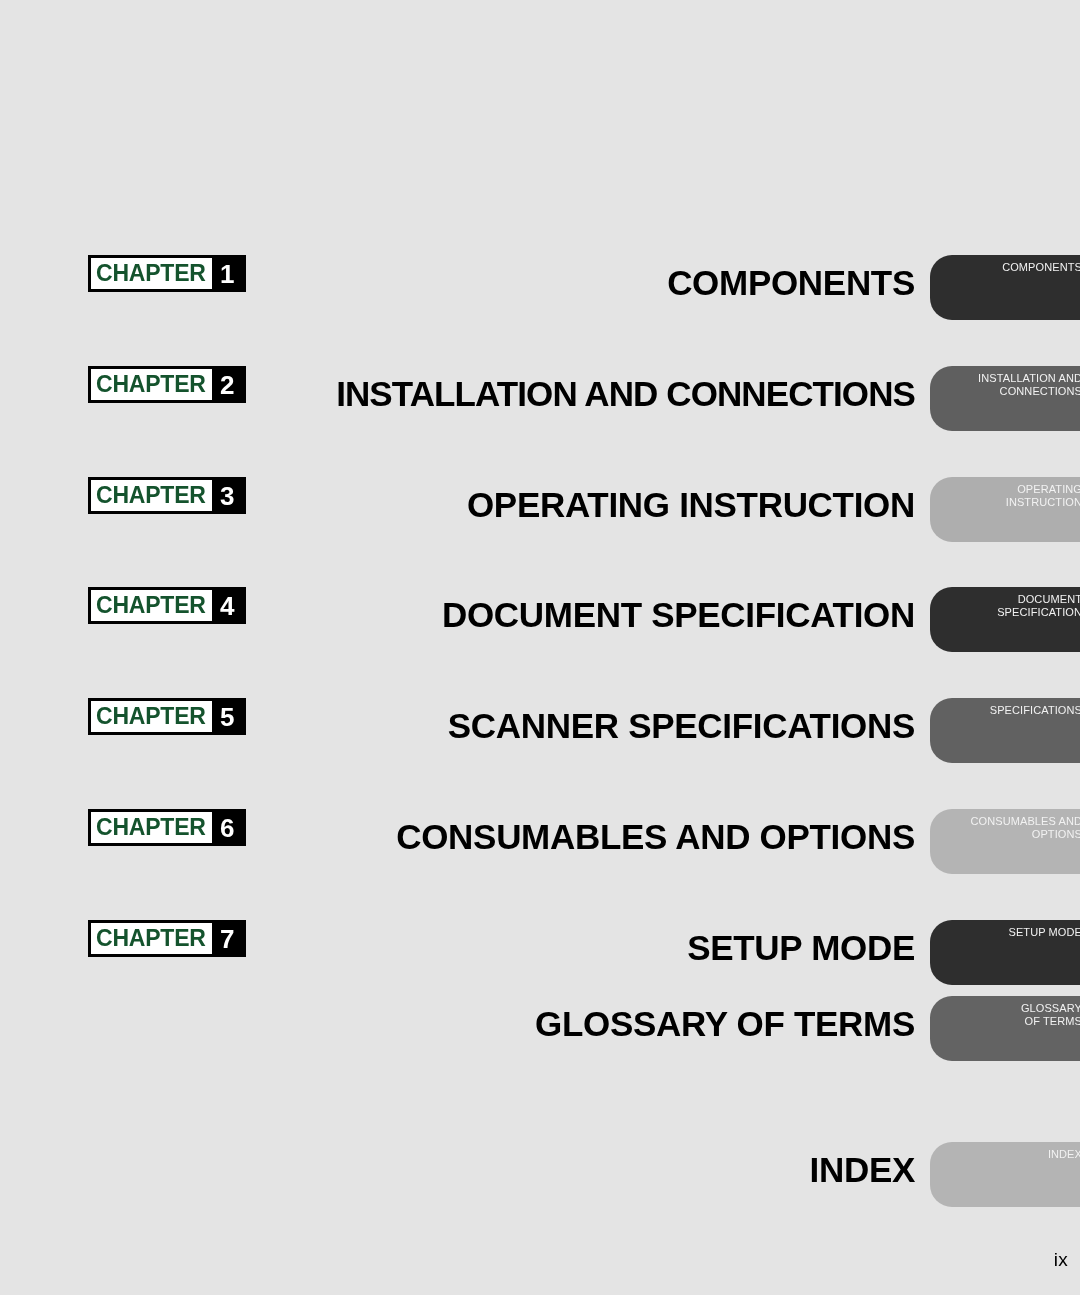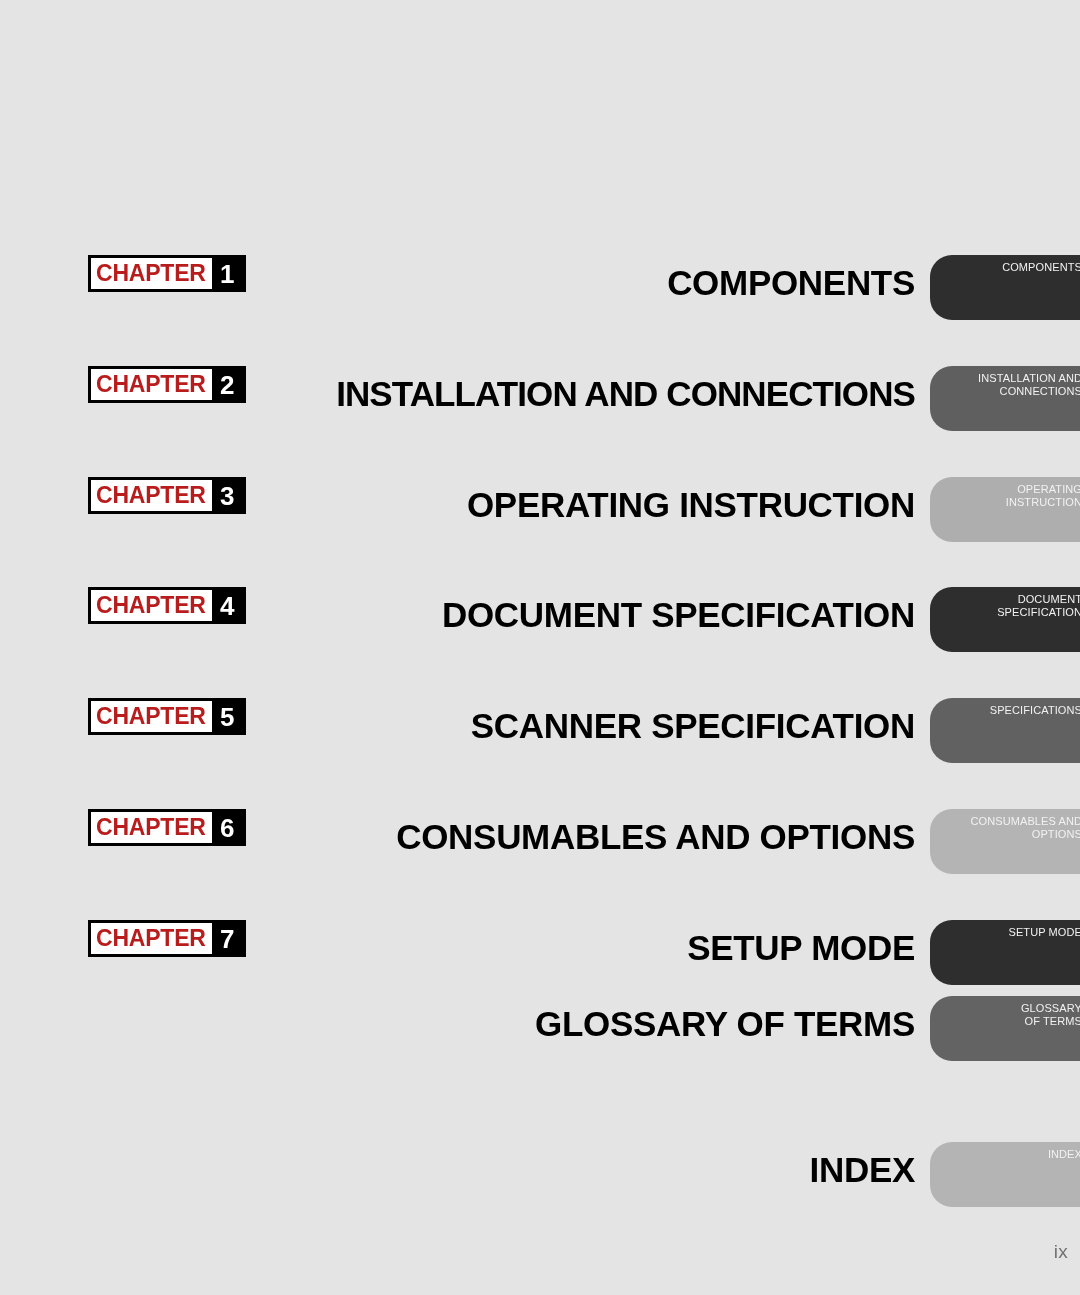--- a/index.html
+++ b/index.html
@@ -36,21 +36,21 @@
     top: 0;
     height: 37px;
     display: flex;
     align-items: stretch;
     background: #000;
     border: 3px solid #000;
     box-sizing: border-box;
   }
   .badge-word {
     background: #ffffff;
-    color: #b91c1c;
+    color: #14532d;
     font-size: 23px;
     font-weight: bold;
     letter-spacing: -0.2px;
     display: flex;
     align-items: center;
     justify-content: center;
     padding: 0 6px 0 5px;
     line-height: 1;
   }
   .badge-num {
@@ -103,23 +103,23 @@
     text-align: right;
     letter-spacing: 0.1px;
     white-space: pre-line;
     display: block;
   }
 
   
   .page-number {
     position: absolute;
     right: 12px;
-    bottom: 32px;
+    bottom: 24px;
     font-size: 19px;
-    color: #737373;
+    color: #000000;
     font-weight: normal;
     letter-spacing: 0.3px;
   }
 </style>
 </head>
 <body style="background: rgb(228, 228, 228);">
 
 <div id="page">
   <div id="rows">
       <div class="row" style="top: 255px;">
@@ -163,21 +163,21 @@
         <div class="tab" style="background: rgb(46, 46, 46);">
           <span class="tab-label">DOCUMENT
 SPECIFICATION</span>
         </div>
       </div>
       <div class="row" style="top: 698px;">
         <div class="badge">
           <span class="badge-word">CHAPTER</span>
           <span class="badge-num">5</span>
         </div>
-        <div class="heading">SCANNER SPECIFICATION</div>
+        <div class="heading">SCANNER SPECIFICATIONS</div>
         <div class="tab" style="background: rgb(97, 97, 97);">
           <span class="tab-label">SPECIFICATIONS</span>
         </div>
       </div>
       <div class="row" style="top: 809px;">
         <div class="badge">
           <span class="badge-word">CHAPTER</span>
           <span class="badge-num">6</span>
         </div>
         <div class="heading">CONSUMABLES AND OPTIONS</div>

